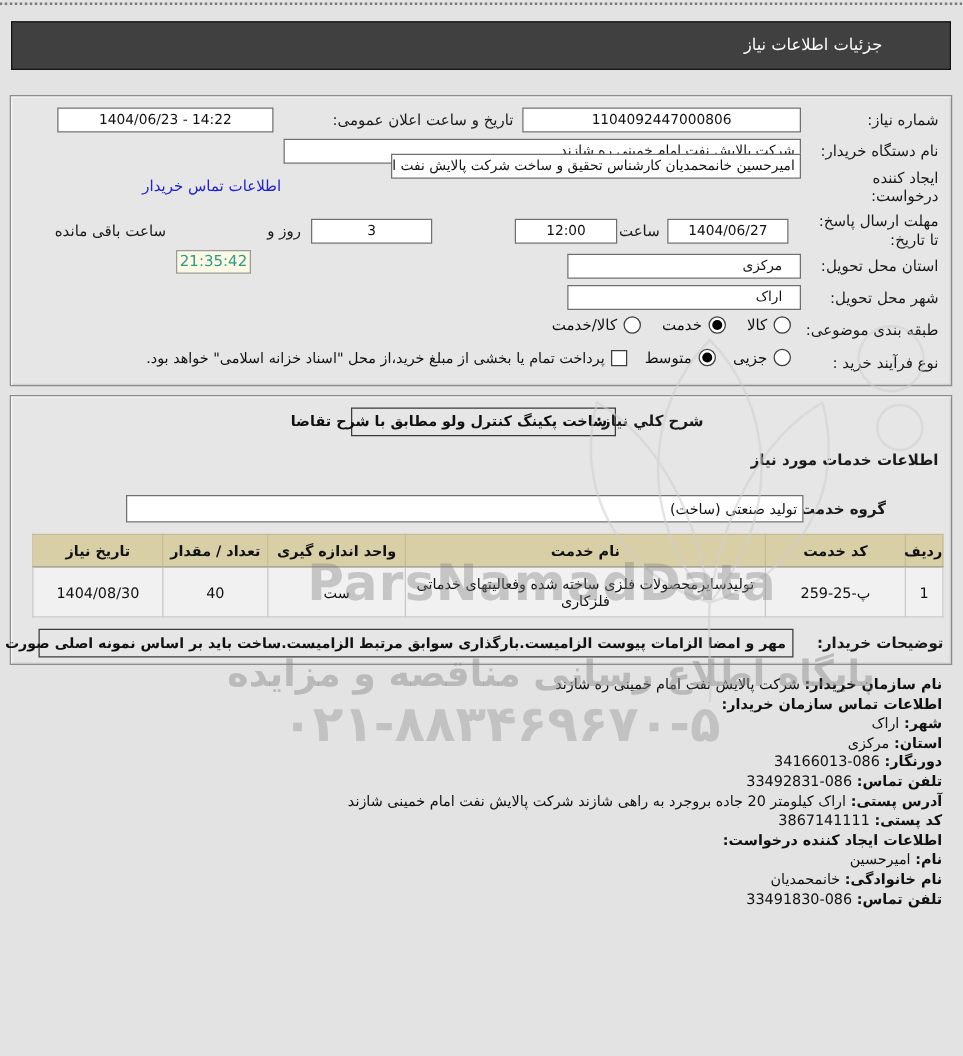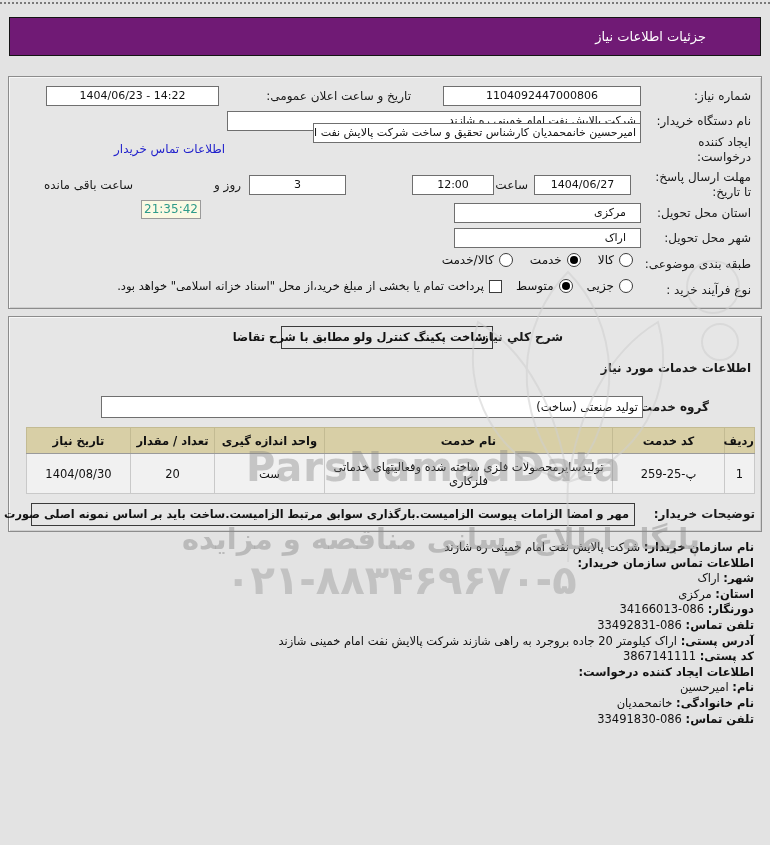--- a/index.html
+++ b/index.html
@@ -9,21 +9,21 @@
     background:#e3e3e3;
     font-family:"DejaVu Sans","Liberation Sans",sans-serif;
     font-size:12px; color:#111;
     direction:rtl; overflow:hidden;
   }
   .abs{ position:absolute; }
   .ltr{ direction:ltr; unicode-bidi:isolate; }
   .top-dots{ top:2px; left:0; width:770px; height:0; border-top:2px dotted #7a7a7a; }
   .titlebar{
     top:17px; left:9px; width:752px; height:39px;
-    background:#701a75; border:1px solid #141414; color:#fff;
+    background:#404040; border:1px solid #141414; color:#fff;
     display:flex; align-items:center; justify-content:flex-start;
     padding-right:54px; font-size:13px;
   }
   .panel{
     left:8px; width:754px; background:#e6e6e6;
     border:1px solid #8c8c8c;
     box-shadow: inset 1px 1px 0 #f7f7f7, inset -1px -1px 0 #cfcfcf;
   }
   .p1{ top:76px; height:233px; }
   .p2{ top:316px; height:216px; }
@@ -89,21 +89,21 @@
 
 <div class="abs top-dots"></div>
 
 <div class="abs titlebar">
   <span>جزئیات اطلاعات نیاز</span>
 </div>
 
 <div class="abs panel p1">
 
   <span class="flabel" style="top:12px; right:10px;">شماره نیاز:</span>
-  <div class="inp center ltr" style="top:9px; right:120px; width:198px;">1104092447000806</div>
+  <div class="inp center ltr" style="top:9px; right:120px; width:223px;">1104092447000806</div>
   <span class="flabel" style="top:12px; right:350px;">تاریخ و ساعت اعلان عمومی:</span>
   <div class="inp center ltr" style="top:9px; left:37px; width:173px;">1404/06/23 - 14:22</div>
 
   <span class="flabel" style="top:37px; right:10px;">نام دستگاه خریدار:</span>
   <div class="inp rt" style="top:34px; right:120px; width:414px;">شرکت پالایش نفت امام خمینی  ره  شازند</div>
 
   <span class="flabel" style="top:58px; right:10px; line-height:15px;">
     <span>ایجاد کننده</span><br>
     <span>درخواست:</span>
   </span>
@@ -189,21 +189,21 @@
         <th>تعداد / مقدار</th>
         <th>تاریخ نیاز</th>
       </tr>
     </thead>
     <tbody>
       <tr>
         <td>1</td>
         <td class="ltr">259-25-پ</td>
         <td>تولیدسایرمحصولات فلزی ساخته شده وفعالیتهای خدماتی فلزکاری</td>
         <td>ست</td>
-        <td class="ltr">20</td>
+        <td class="ltr">40</td>
         <td class="ltr">1404/08/30</td>
       </tr>
     </tbody>
   </table>
 
   <span class="flabel b" style="top:190px; right:6px;">توضیحات خریدار:</span>
   <div class="descbox" style="top:186px; right:126px; left:22px; font-size:11.3px; padding:0 5px;">مهر و امضا الزامات پیوست الزامیست.بارگذاری سوابق مرتبط الزامیست.ساخت باید بر اساس نمونه اصلی صورت پذیرد.</div>
 </div>
 
 <div class="abs contact">

